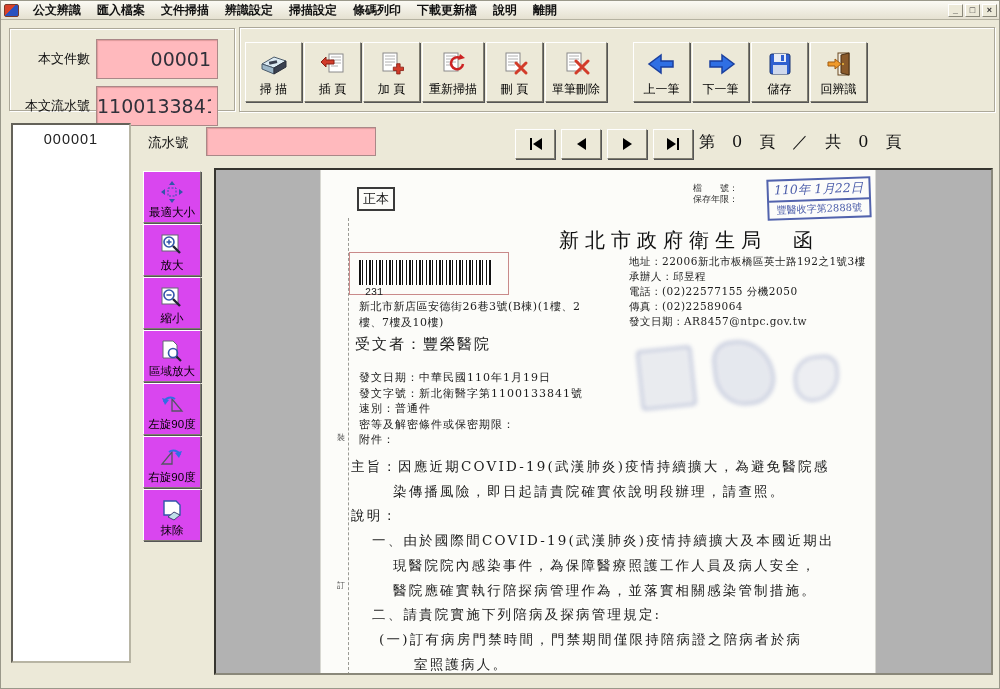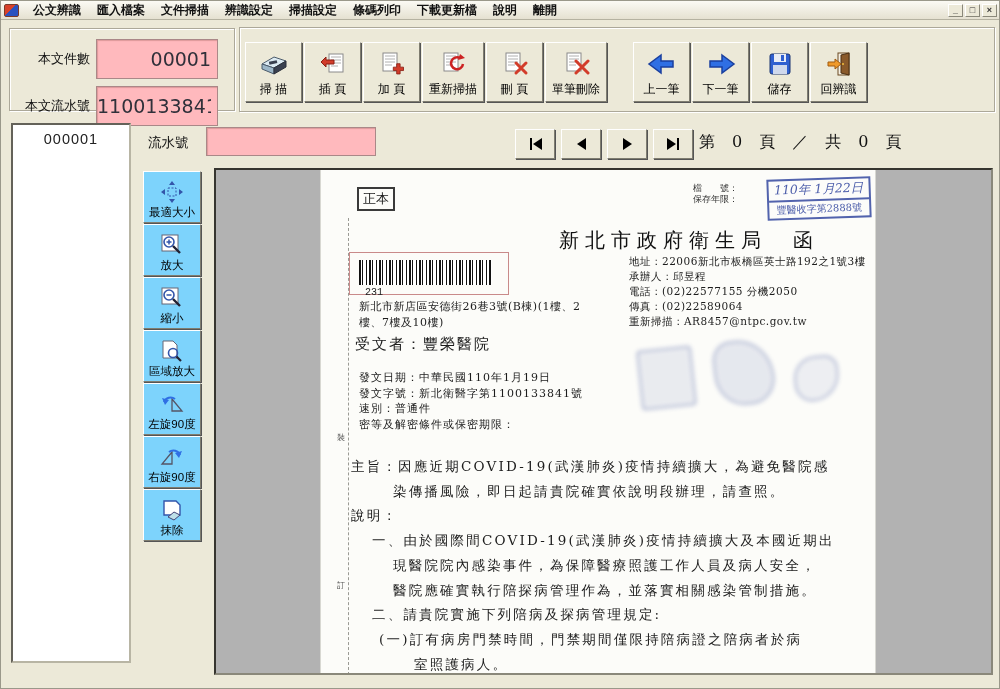--- a/index.html
+++ b/index.html
@@ -51,21 +51,21 @@
     border:1px solid; border-color:#fff #7f7d70 #7f7d70 #fff; box-shadow:1px 1px 0 #555;
     display:flex; align-items:center; justify-content:center; cursor:pointer; }
   .tri { width:0; height:0; border-top:6px solid transparent; border-bottom:6px solid transparent; }
   .tri.left  { border-right:9px solid #000; }
   .tri.right { border-left:9px solid #000; }
   .bar { width:2px; height:12px; background:#000; margin:0 1px; }
   .pagerow { position:absolute; left:698px; top:131px; display:flex; gap:17px;
     font-family:"DejaVu Serif",serif; font-size:16px; color:#111; }
   
   .sidetools { position:absolute; left:142px; top:170px; width:58px; }
-  .st { width:58px; height:52px; margin-bottom:1px; background:#7dd3fc;
+  .st { width:58px; height:52px; margin-bottom:1px; background:#d946ef;
     border:1px solid; border-color:#fff #7f7d70 #7f7d70 #fff; box-shadow:1px 1px 0 #555;
     display:flex; flex-direction:column; align-items:center; justify-content:flex-end;
     font-size:11.5px; color:#000; padding-bottom:2px; cursor:pointer; }
   .st .ic { height:26px; display:flex; align-items:center; justify-content:center; }
   
   .preview { position:absolute; left:213px; top:167px; width:779px; height:507px;
     background:#b2b2b2; border:2px inset #8a887a; overflow:hidden; }
   .page { position:absolute; left:104px; top:0; width:556px; height:507px;
     background:#fcfcf9; border-left:1px solid #d8d8d2; border-right:1px solid #d8d8d2;
     font-family:"DejaVu Serif",serif; color:#1c1c1c; }
@@ -366,28 +366,29 @@
       <div>樓、7樓及10樓)</div>
     </div>
 
     <div class="recipient">受文者：豐榮醫院</div>
 
     <div class="contact">
       <div>地址：22006新北市板橋區英士路192之1號3樓</div>
       <div>承辦人：邱昱程</div>
       <div>電話：(02)22577155 分機2050</div>
       <div>傳真：(02)22589064</div>
-      <div>重新掃描：AR8457@ntpc.gov.tw</div>
+      <div>發文日期：AR8457@ntpc.gov.tw</div>
     </div>
 
     <div class="meta">
       <div>發文日期：中華民國110年1月19日</div>
       <div>發文字號：新北衛醫字第1100133841號</div>
       <div>速別：普通件</div>
       <div>密等及解密條件或保密期限：</div>
+      <div>附件：</div>
     </div>
 
     <div class="fadestamp">
       <div class="blob b1"></div>
       <div class="blob b2"></div>
       <div class="blob b3"></div>
     </div>
 
     <div class="bodytext">
       <div class="ind0">主旨：因應近期COVID-19(武漢肺炎)疫情持續擴大，為避免醫院感</div>

